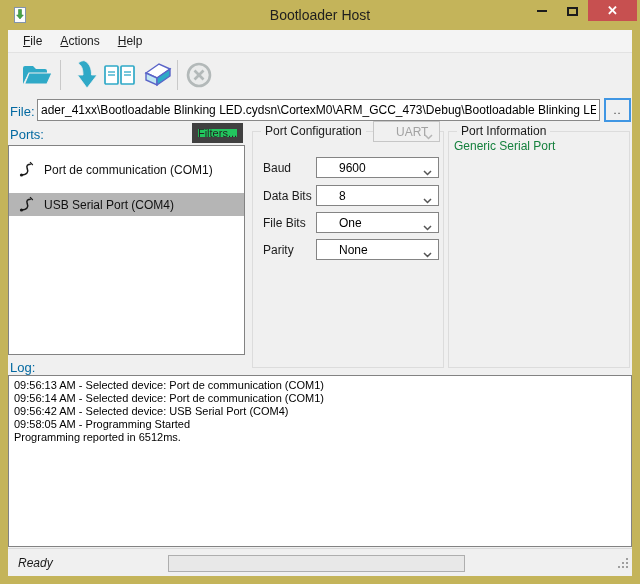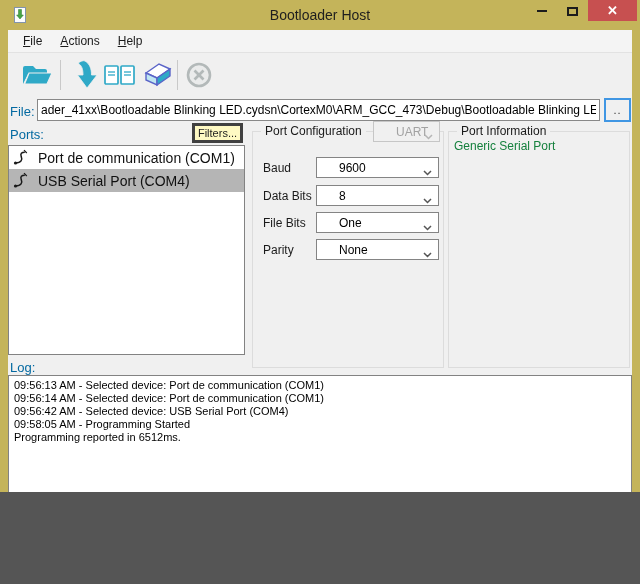--- a/index.html
+++ b/index.html
@@ -1,17 +1,17 @@
 <!DOCTYPE html>
 <html><head>
 <meta charset="utf-8">
 <style>
   * { margin:0; padding:0; box-sizing:border-box; }
   body { font-family:"Liberation Sans", sans-serif; background:#555; }
-  .window { position:relative; width:640px; height:492px; background:#c4b45a; overflow:hidden;
+  .window { position:relative; width:640px; height:584px; background:#c4b45a; overflow:hidden;
             font-family:"Liberation Sans", sans-serif; }
   
   .titlebar { position:absolute; left:0; top:0; width:640px; height:30px; }
   .titlebar .app-icon { position:absolute; left:12px; top:6px; width:16px; height:18px; }
   .titlebar .title { position:absolute; left:0; top:0; width:100%; height:30px; line-height:30px;
                      text-align:center; font-size:14px; color:#1e1e1e; }
   .win-btn { position:absolute; top:0; height:22px; display:flex; align-items:center;
              justify-content:center; cursor:default; }
   .btn-min { left:528px; width:28px; }
   .btn-max { left:558px; width:28px; }
@@ -33,25 +33,25 @@
   
   .lbl { position:absolute; font-size:13px; color:#0369a1; }
   .file-input { position:absolute; left:29px; top:69px; width:563px; height:22px;
                 border:1px solid #888; background:#fff; font-size:12px; padding:0 3px;
                 font-family:"Liberation Sans", sans-serif; color:#000; }
   .browse-btn { position:absolute; left:596px; top:68px; width:27px; height:24px;
                 background:#f0f0f0; border:2px solid #4096e3; font-size:11px; color:#333;
                 display:flex; align-items:center; justify-content:center; letter-spacing:1px; }
   
   .filters-btn { position:absolute; left:184px; top:93px; width:51px; height:20px;
-                 background:#fef9c3; border:3px solid #404040; font-size:11px; color:#222;
+                 background:#22c55e; border:6px solid #404040; font-size:11px; color:#222;
                  display:flex; align-items:center; justify-content:center; }
   .ports-list { position:absolute; left:0; top:115px; width:237px; height:210px;
                 background:#fff; border:1px solid #828282; }
-  .port-row { height:23px; display:flex; align-items:center; padding-left:3px; font-size:14px; color:#111; }
+  .port-row { height:23px; display:flex; align-items:center; padding-left:9px; font-size:12px; color:#111;margin-top:12px; }
   .port-row.selected { background:#b5b5b5; }
   .port-row .picon { width:17px; height:17px; margin-right:9px; flex:0 0 auto; }
   
   .groupbox { position:absolute; border:1px solid #dcdcdc;text-align:right; }
   .gb-caption { position:absolute; top:-8px; left:8px; background:#f0f0f0; font-size:12px;
                 color:#1a1a1a; padding:0 4px; line-height:14px; }
   .combo { position:absolute; background:#fff; border:1px solid #848484; height:21px;
            font-size:12px; color:#000; display:flex; align-items:center; padding-left:22px; }
   .combo .chev { position:absolute; right:6px; top:7px; }
   .combo.disabled { background:#f0f0f0; border-color:#c6c6c6; color:#a2a2a2; }

